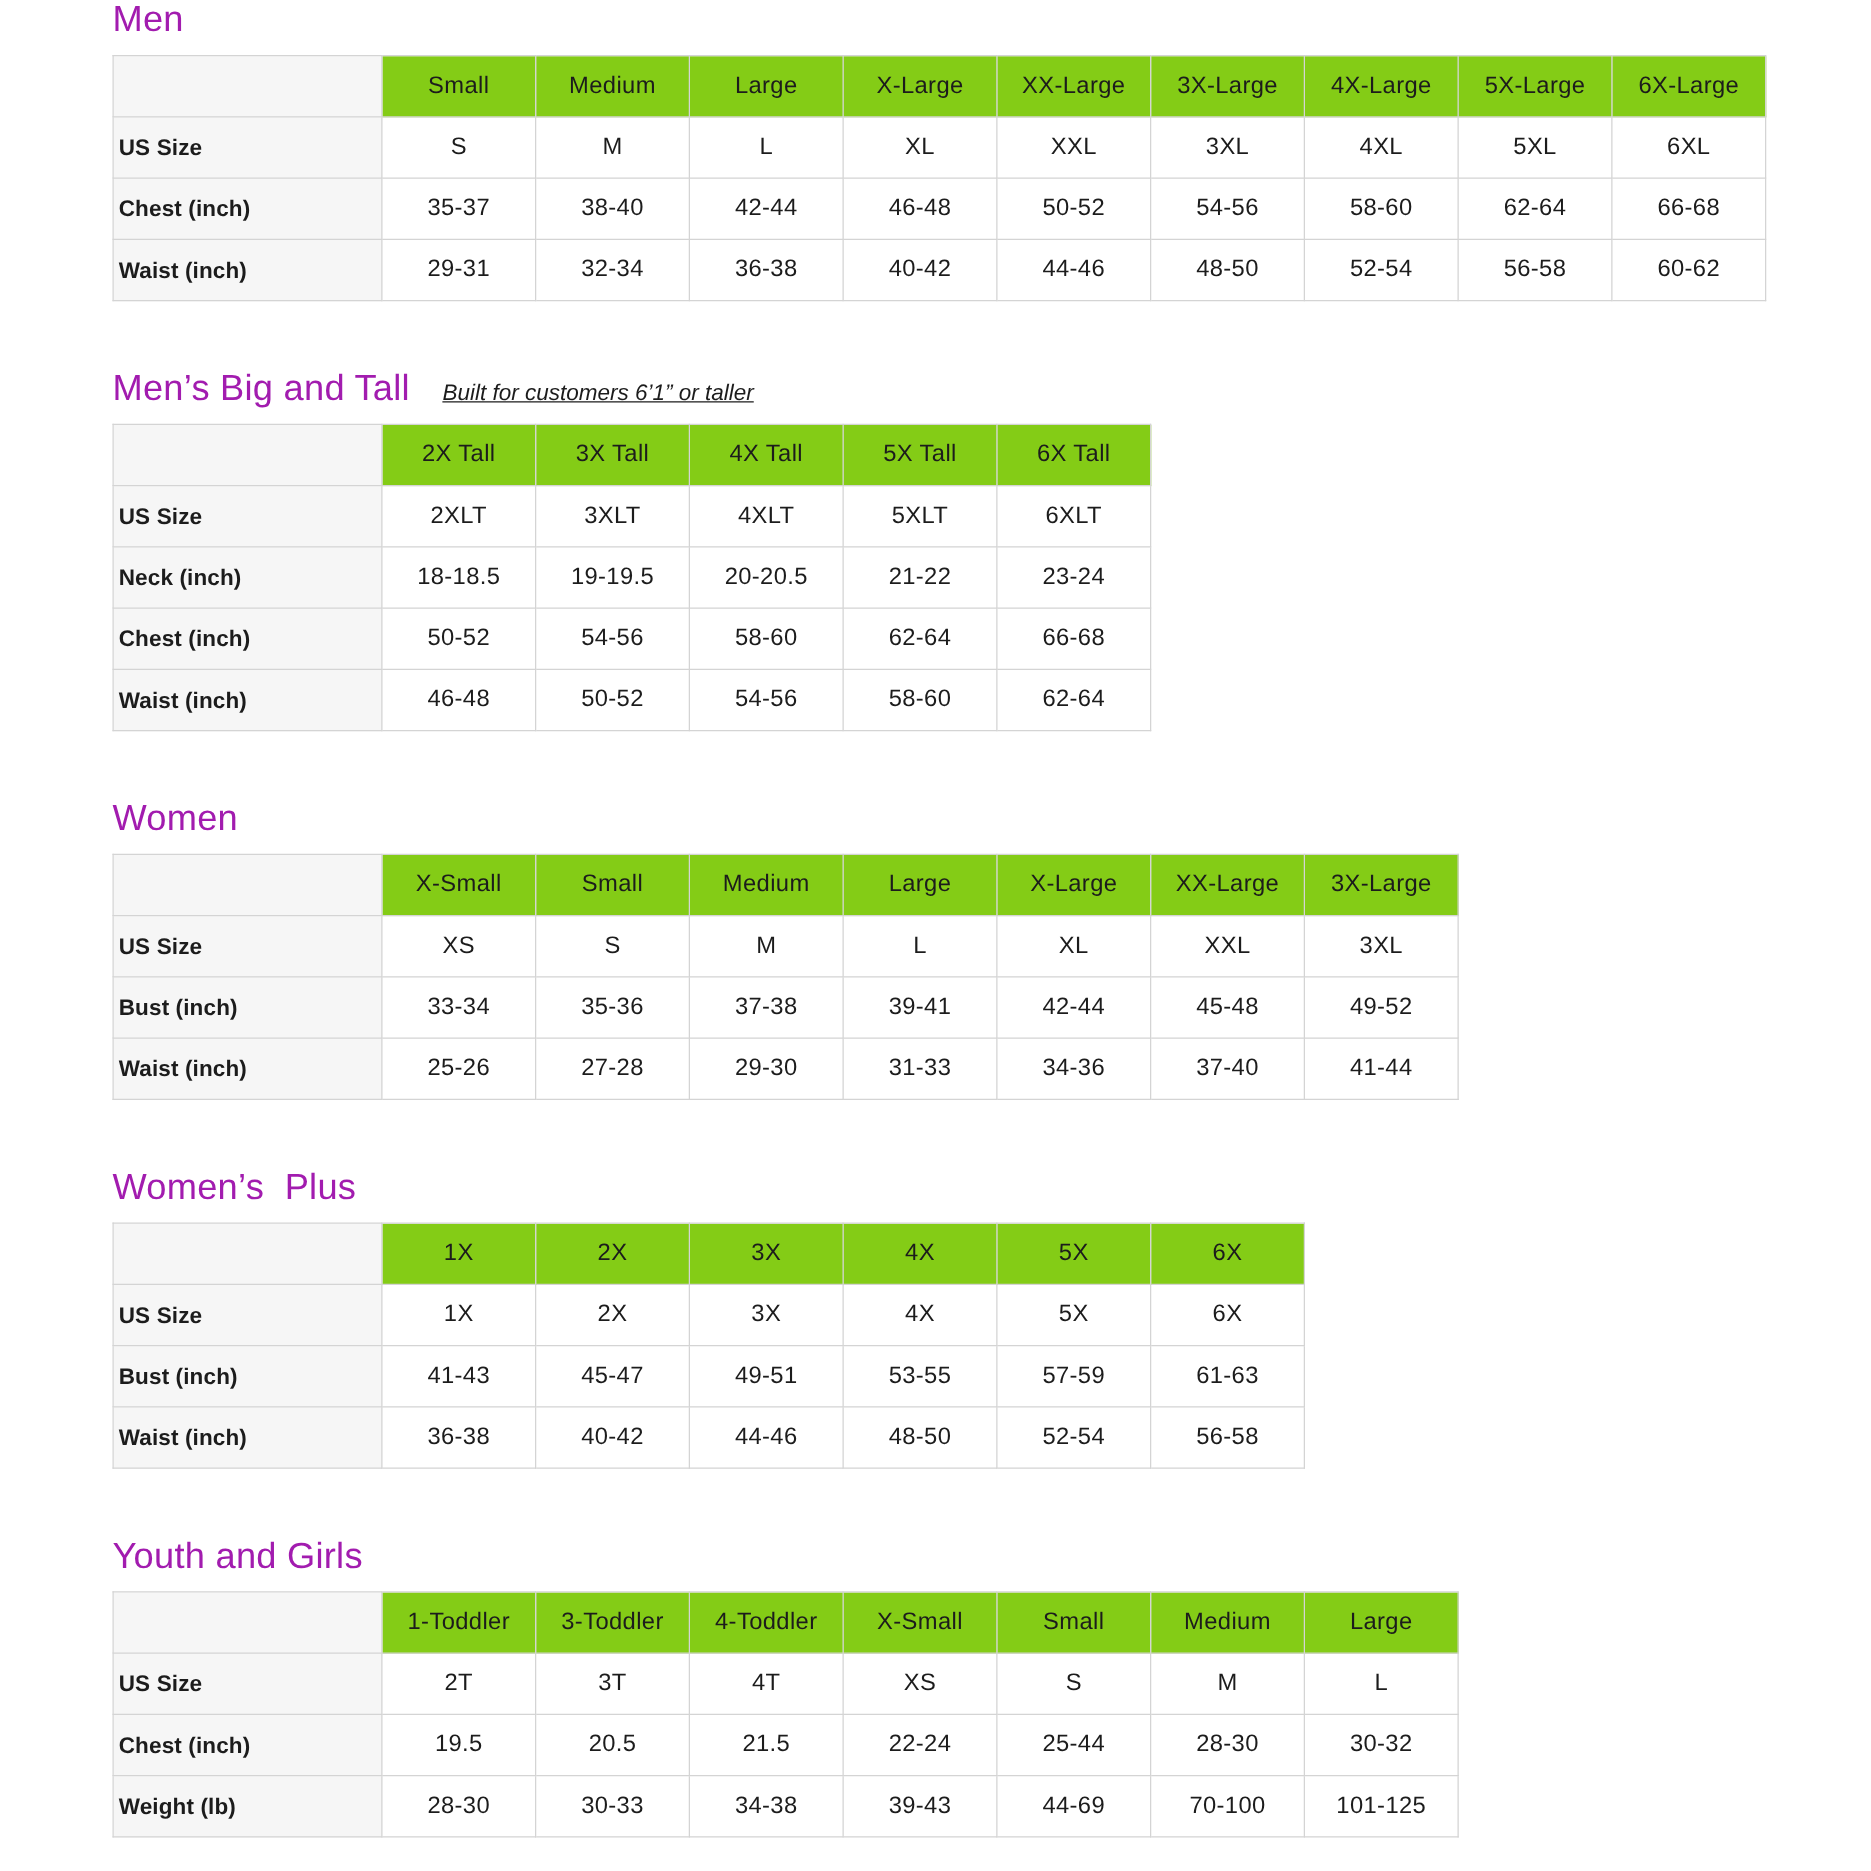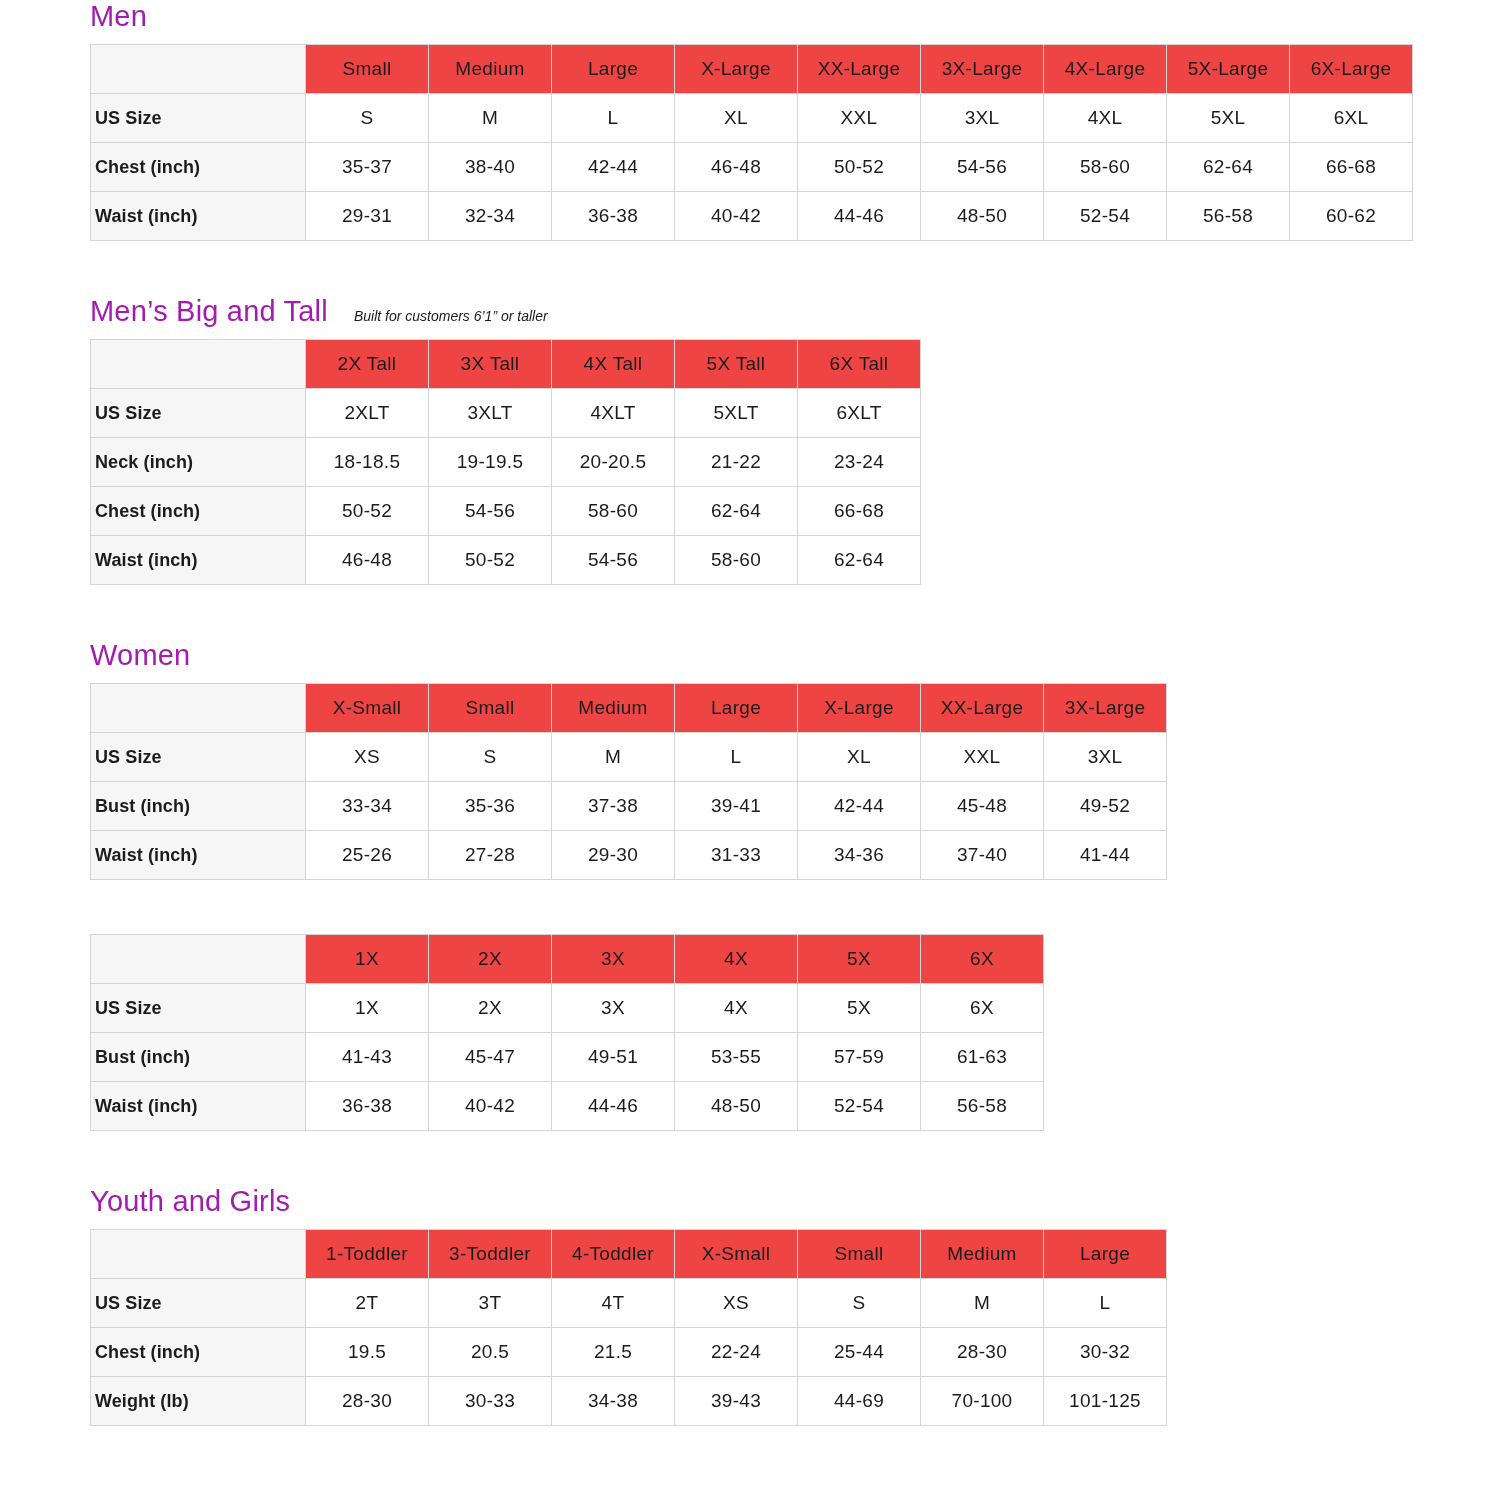--- a/index.html
+++ b/index.html
@@ -22,39 +22,40 @@
   }
   .section-title {
     font-size: 29px;
     font-weight: 400;
     margin: 0;
     letter-spacing: 0.2px;
     white-space: pre-wrap;
     color: #a21caf;
   }
   .section-subtitle {
-    font-size: 14px;
+    font-size: 18px;
     font-style: italic;
     color: #1c1c1c;
+    text-decoration: underline;
   }
   .section-subtitle:empty { display: none; }
   table.size-table {
     border-collapse: collapse;
     table-layout: fixed;
   }
   .size-table th, .size-table td {
     border: 1px solid #d4d4d4;
     height: 49px;
     text-align: center;
     font-size: 19px;
     font-weight: 400;
     padding: 0 4px;
     letter-spacing: 0.3px;
   }
-  .size-table thead th { background: #ef4444; }
+  .size-table thead th { background: #84cc16; }
   .size-table th.corner { background: #f6f6f6; }
   .size-table th.rowlabel {
     background: #f6f6f6;
     text-align: left;
     padding-left: 4px;
     font-weight: 700;
     font-size: 18px;
     letter-spacing: 0.1px;
   }
   .size-table td { background: #ffffff; }
@@ -255,20 +256,24 @@
             <td>31-33</td>
             <td>34-36</td>
             <td>37-40</td>
             <td>41-44</td>
           </tr>
         </tbody>
       </table>
   </section>
 
   <section class="size-section">
+    <div class="title-row">
+      <h2 class="section-title">Women’s  Plus</h2>
+
+    </div>
     <table class="size-table">
         <colgroup>
           <col style="width: 215px;">
           <col style="width: 123px;">
           <col style="width: 123px;">
           <col style="width: 123px;">
           <col style="width: 123px;">
           <col style="width: 123px;">
           <col style="width: 123px;">
         </colgroup>

